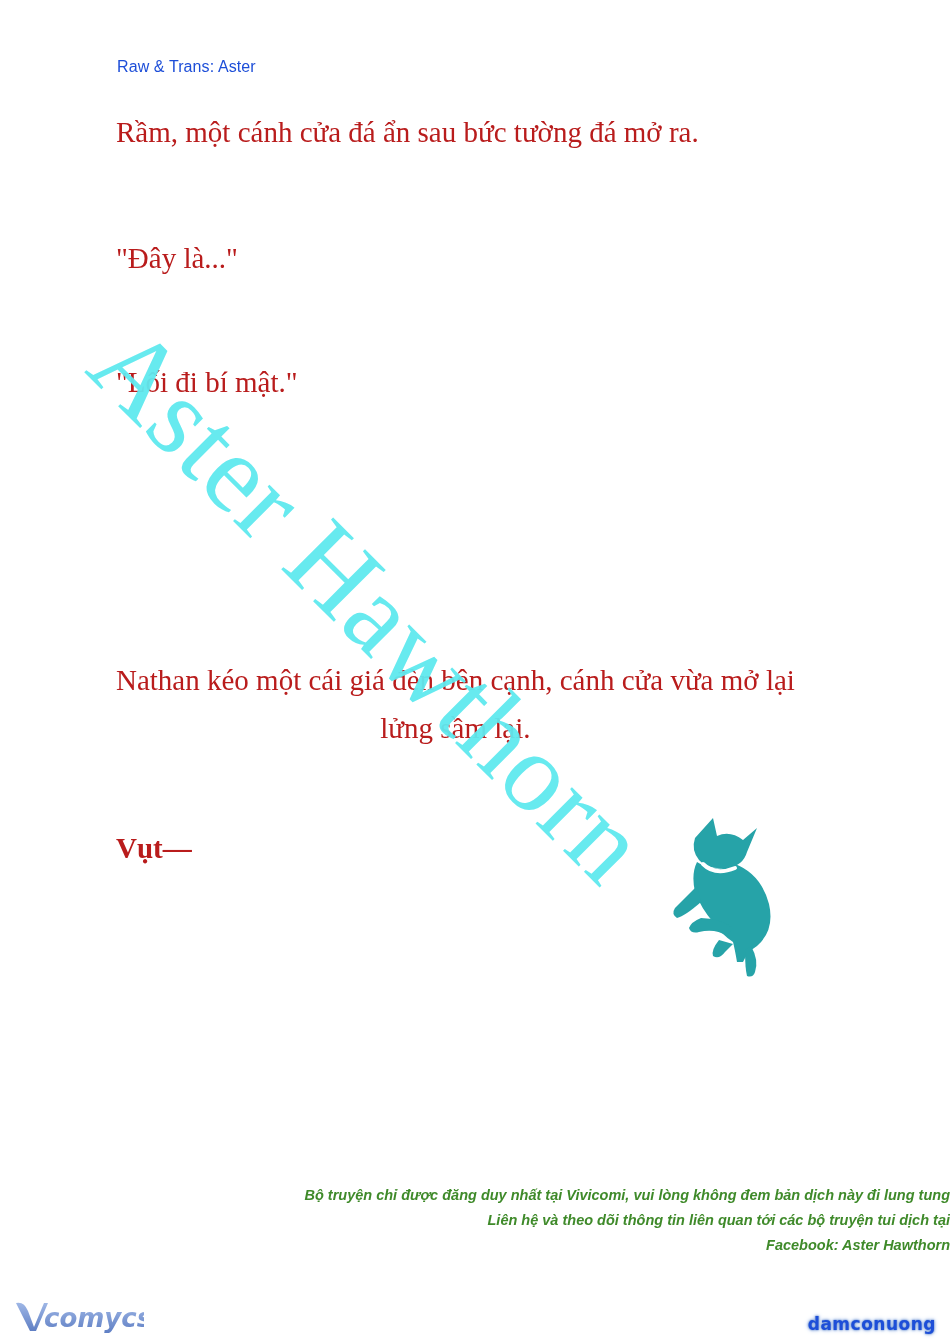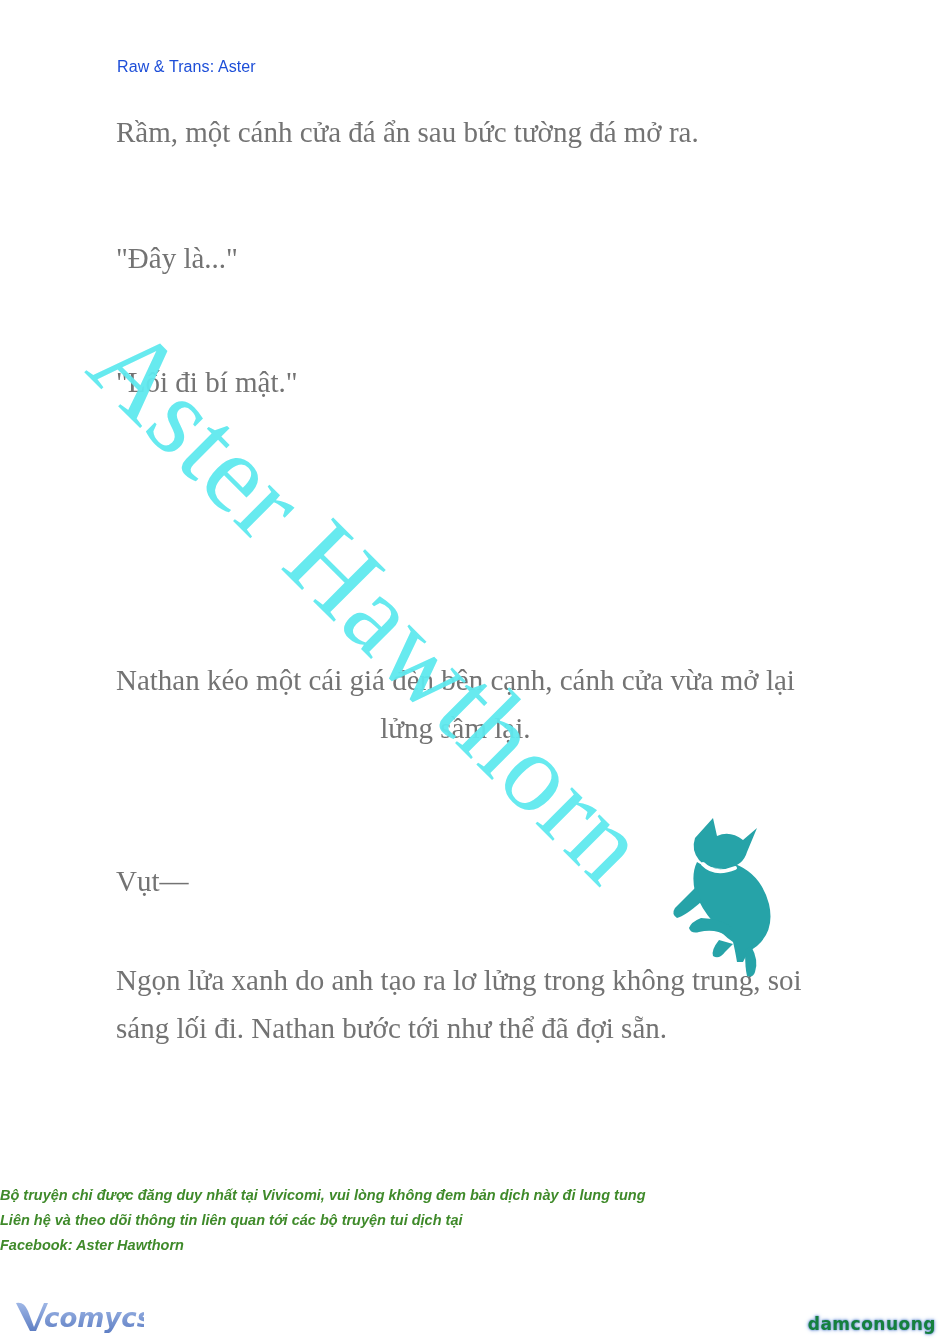--- a/index.html
+++ b/index.html
@@ -26,21 +26,21 @@
       font-size: 16px;
       color: #1d4ed8;
       letter-spacing: 0.1px;
     }
     .para {
       position: absolute;
       left: 116px;
       font-family: "Liberation Serif", serif;
       font-size: 29px;
       line-height: 48px;
-      color: #737373;
+      color: #b91c1c;
       white-space: nowrap;
       z-index: 2;
     }
     .para .line { display: block; }
 
     .watermark {
       position: absolute;
       left: 150px;
       top: 305px;
       transform-origin: 0 0;
@@ -61,21 +61,21 @@
       top: 800px;
       width: 130px;
       height: 180px;
       z-index: 3;
     }
 
     .notice {
       position: absolute;
       left: 0;
       width: 950px;
-      text-align: left;
+      text-align: right;
       font-family: "Liberation Sans", sans-serif;
       font-style: italic;
       font-weight: bold;
       font-size: 14.5px;
       color: #3f8a2a;
     }
 
     .logo-left {
       position: absolute;
       left: 14px;
@@ -83,21 +83,21 @@
       width: 130px;
       height: 38px;
     }
     .logo-right {
       position: absolute;
       right: 14px;
       top: 1314px;
       font-family: "DejaVu Sans", sans-serif;
       font-size: 17px;
       font-weight: bold;
-      color: #15803d;
+      color: #1d4ed8;
       letter-spacing: 0.5px;
       text-shadow: 0 0 2px #7d9fd6, 0 0 3px #8aa8dc, 0 0 5px #a9c0e8, 0 0 1px #6e8fcc;
     }
   </style>
 </head>
 <body>
 
 <div class="page">
 
   <div class="credit">Raw &amp; Trans: Aster</div>
@@ -113,28 +113,24 @@
   <div class="para" style="top:358px;">
     <span class="line">"Lối đi bí mật."</span>
   </div>
 
 
   <div class="para" style="top:656px;text-align:center;">
     <span class="line">Nathan kéo một cái giá đèn bên cạnh, cánh cửa vừa mở lại</span>
     <span class="line">lửng sầm lại.</span>
   </div>
 
-  <div class="para" style="top:857px;">
+  <div class="para" style="top:824px;font-weight:bold;">
     <span class="line">Vụt—</span>
   </div>
 
-  <div class="para" style="top:956px;">
-    <span class="line">Ngọn lửa xanh do anh tạo ra lơ lửng trong không trung, soi</span>
-    <span class="line">sáng lối đi. Nathan bước tới như thể đã đợi sẵn.</span>
-  </div>
 
   <div class="watermark">Aster Hawthorn</div>
 
   <svg class="cat" viewBox="0 0 130 180" xmlns="http://www.w3.org/2000/svg">
     <g fill="#26a3a8">
 
       <path d="M40 38 L58 18 L62 36 Q75 30 88 40 L102 28 L92 52 Q88 66 72 68 Q52 70 44 60 Q36 50 40 38 Z"></path>
 
       <path d="M42 62 Q60 74 80 64 Q106 74 114 104 Q120 130 102 146 Q92 152 88 162 L82 162 Q80 150 78 142 Q66 134 58 122 Q46 108 40 92 Q36 74 42 62 Z"></path>
 

